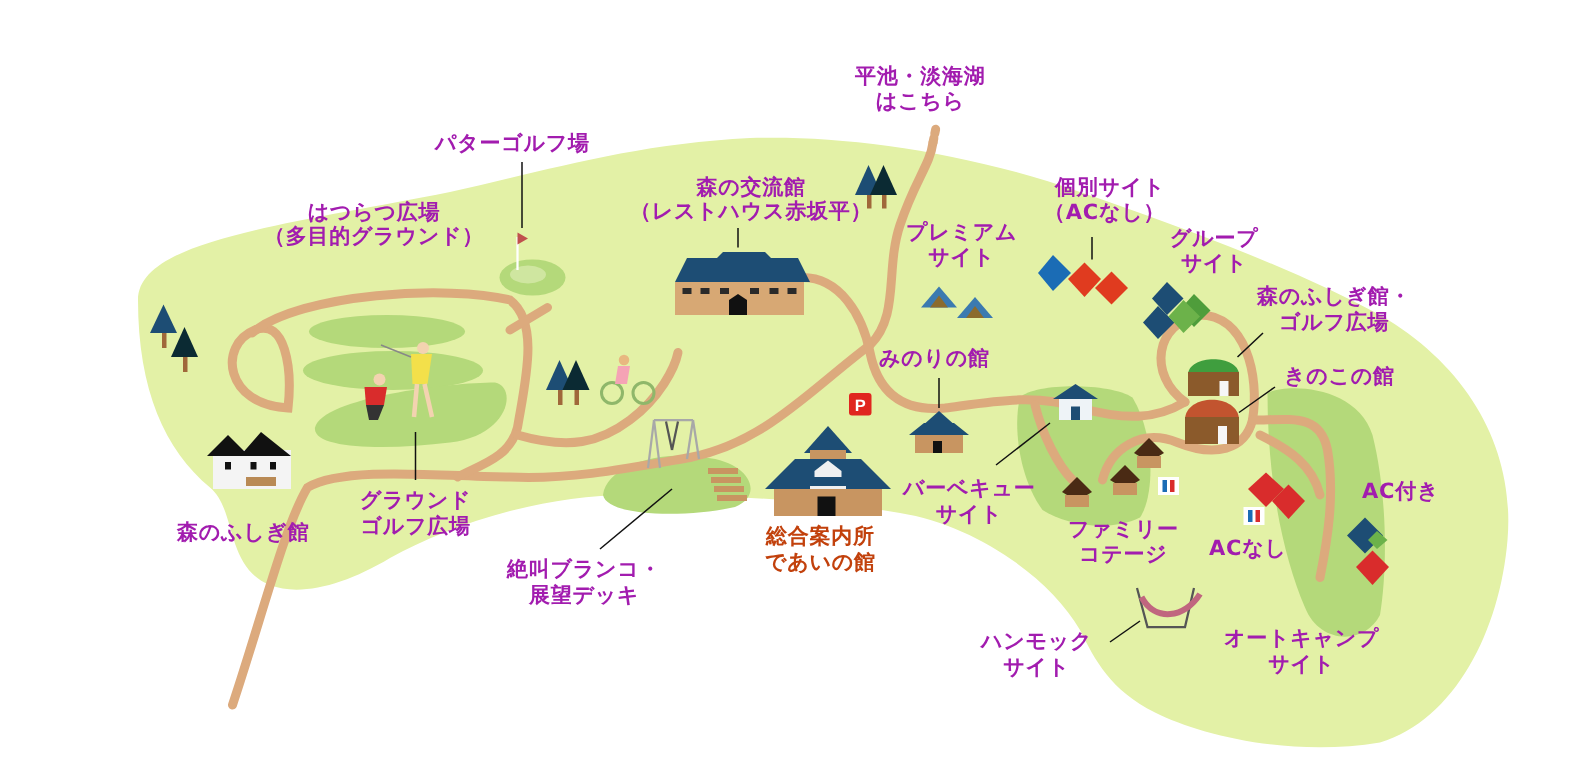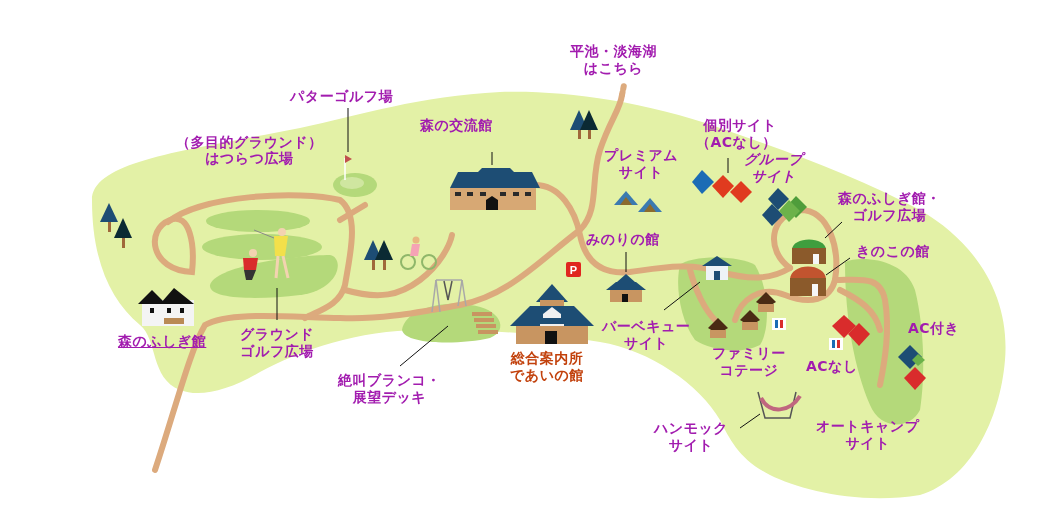--- a/index.html
+++ b/index.html
@@ -227,49 +227,50 @@
 </svg>
 
 <div class="lbl" style="left:570px;top:43px;">
   <span>平池・淡海湖</span>
   <span>はこちら</span>
 </div>
 <div class="lbl" style="left:290px;top:88px;">
   <span>パターゴルフ場</span>
 </div>
 <div class="lbl sm" style="left:176px;top:134px;">
+  <span>はつらつ広場</span>
   <span>（多目的グラウンド）</span>
-  <span>はつらつ広場</span>
 </div>
 <div class="lbl sm" style="left:420px;top:117px;">
   <span>森の交流館</span>
+  <span>（レストハウス赤坂平）</span>
 </div>
 <div class="lbl" style="left:604px;top:147px;">
   <span>プレミアム</span>
   <span>サイト</span>
 </div>
 <div class="lbl" style="left:696px;top:117px;text-align:right;">
   <span>個別サイト</span>
   <span>（ACなし）</span>
 </div>
-<div class="lbl" style="left:744px;top:151px;font-style:italic;">
+<div class="lbl" style="left:780px;top:151px;">
   <span>グループ</span>
   <span>サイト</span>
 </div>
 <div class="lbl" style="left:838px;top:190px;">
   <span>森のふしぎ館・</span>
   <span>ゴルフ広場</span>
 </div>
 <div class="lbl" style="left:856px;top:243px;">
   <span>きのこの館</span>
 </div>
 <div class="lbl" style="left:586px;top:231px;">
   <span>みのりの館</span>
 </div>
-<div class="lbl" style="left:118px;top:333px;text-decoration:underline;">
+<div class="lbl" style="left:118px;top:347px;">
   <span>森のふしぎ館</span>
 </div>
 <div class="lbl" style="left:240px;top:326px;">
   <span>グラウンド</span>
   <span>ゴルフ広場</span>
 </div>
 <div class="lbl" style="left:338px;top:372px;">
   <span>絶叫ブランコ・</span>
   <span>展望デッキ</span>
 </div>

